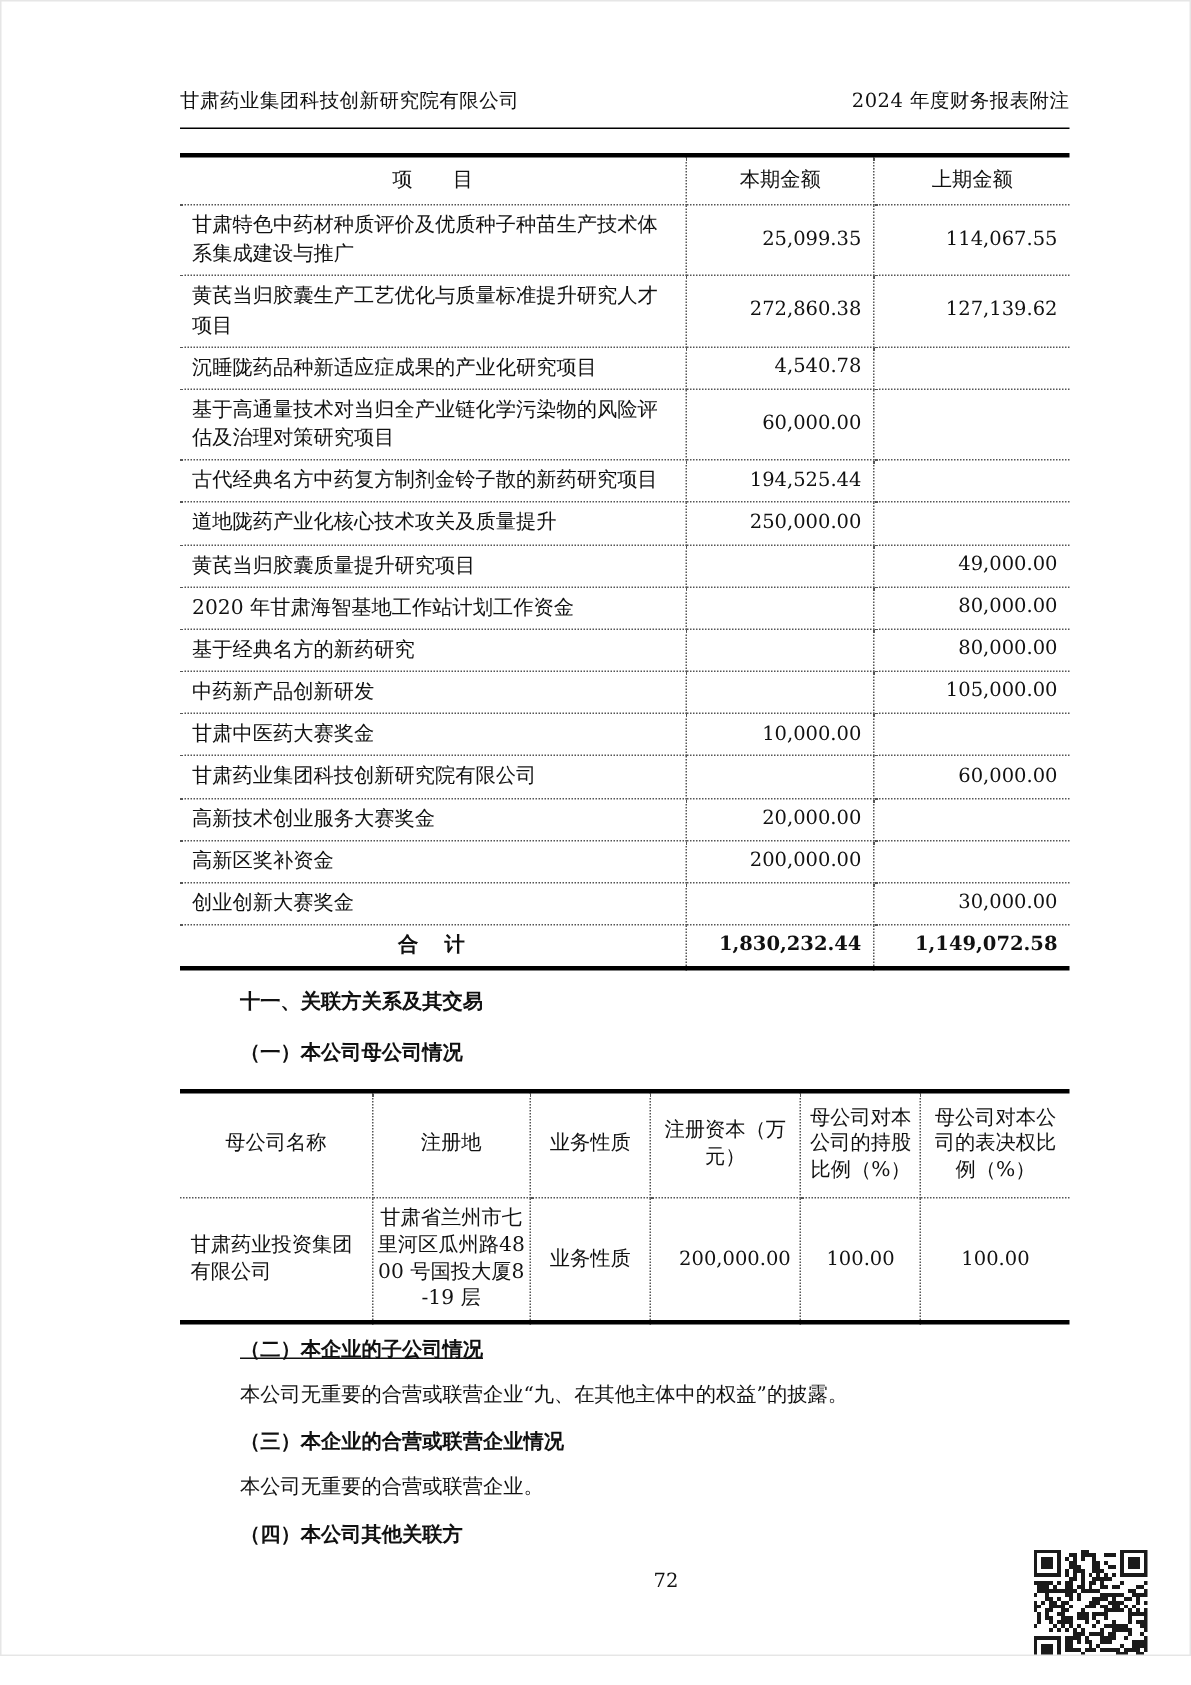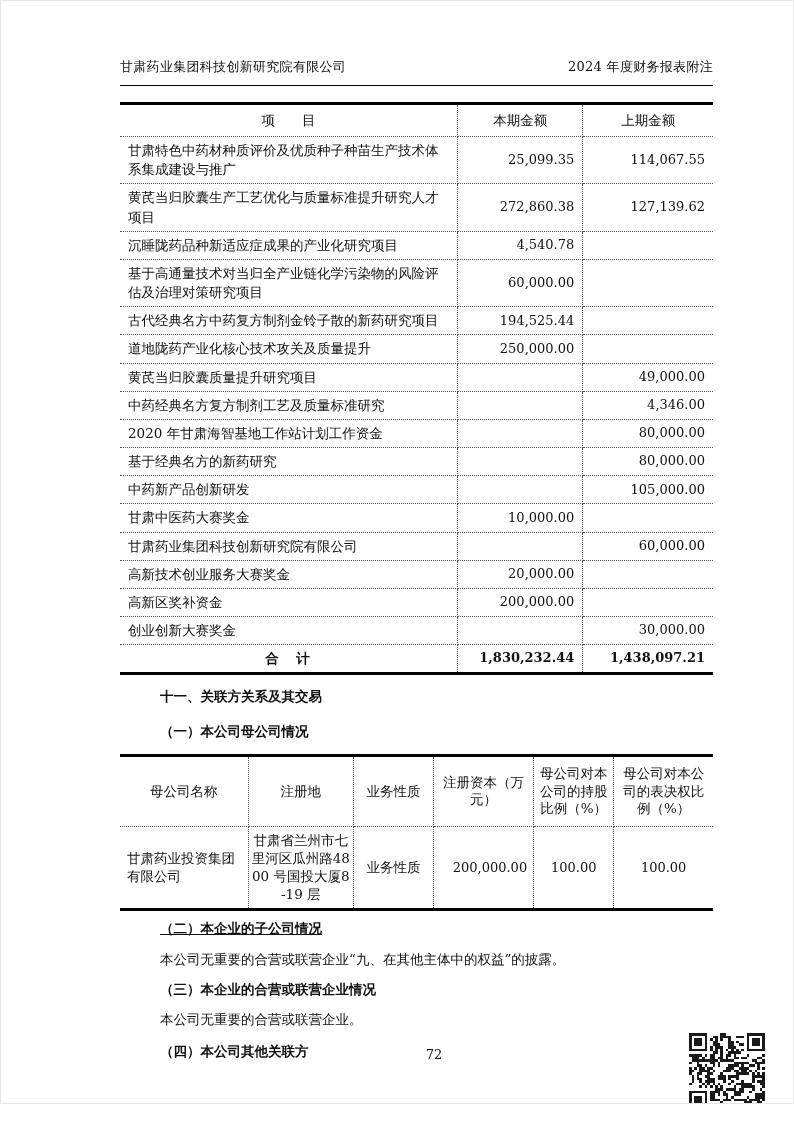--- a/index.html
+++ b/index.html
@@ -62,21 +62,21 @@
     word-break:break-all;
   }
   .parent tr>*:first-child{border-left:none;}
   .parent tr>*:last-child{border-right:none;}
   .parent thead th{border-top:none;padding:8px 3px;}
   .parent td.name-cell{text-align:left;padding-left:7px;}
   .parent td.capital-cell{text-align:right;padding-right:6px;white-space:nowrap;font-size:13px;}
   .parent td.num-cell{white-space:nowrap;font-size:13px;}
   
   .page-number{
-    position:absolute;top:1046px;left:413px;width:40px;
+    position:absolute;top:1046px;left:423px;width:40px;
     text-align:center;font-size:13px;
   }
   .qr{
     position:absolute;top:1032px;left:688px;width:76px;height:76px;
   }
   .qr svg{width:100%;height:100%;shape-rendering:crispEdges;}
 </style>
 </head>
 <body>
 
@@ -131,25 +131,20 @@
             <td>道地陇药产业化核心技术攻关及质量提升</td>
             <td class="amount">250,000.00</td>
             <td class="amount"></td>
           </tr>
           <tr>
             <td>黄芪当归胶囊质量提升研究项目</td>
             <td class="amount"></td>
             <td class="amount">49,000.00</td>
           </tr>
           <tr>
-            <td>中药经典名方复方制剂工艺及质量标准研究</td>
-            <td class="amount"></td>
-            <td class="amount">4,346.00</td>
-          </tr>
-          <tr>
             <td>2020 年甘肃海智基地工作站计划工作资金</td>
             <td class="amount"></td>
             <td class="amount">80,000.00</td>
           </tr>
           <tr>
             <td>基于经典名方的新药研究</td>
             <td class="amount"></td>
             <td class="amount">80,000.00</td>
           </tr>
           <tr>
@@ -180,21 +175,21 @@
           <tr>
             <td>创业创新大赛奖金</td>
             <td class="amount"></td>
             <td class="amount">30,000.00</td>
           </tr>
         </tbody>
       <tbody>
         <tr class="total-row">
           <td class="total-label">合　计</td>
           <td class="amount">1,830,232.44</td>
-          <td class="amount">1,438,097.21</td>
+          <td class="amount">1,149,072.58</td>
         </tr>
       </tbody>
     </table>
 
     <p class="sec-title mt12">十一、关联方关系及其交易</p>
     <p class="sec-title mt16">（一）本公司母公司情况</p>
 
     <table class="parent">
       <colgroup>
         <col style="width:128px">

